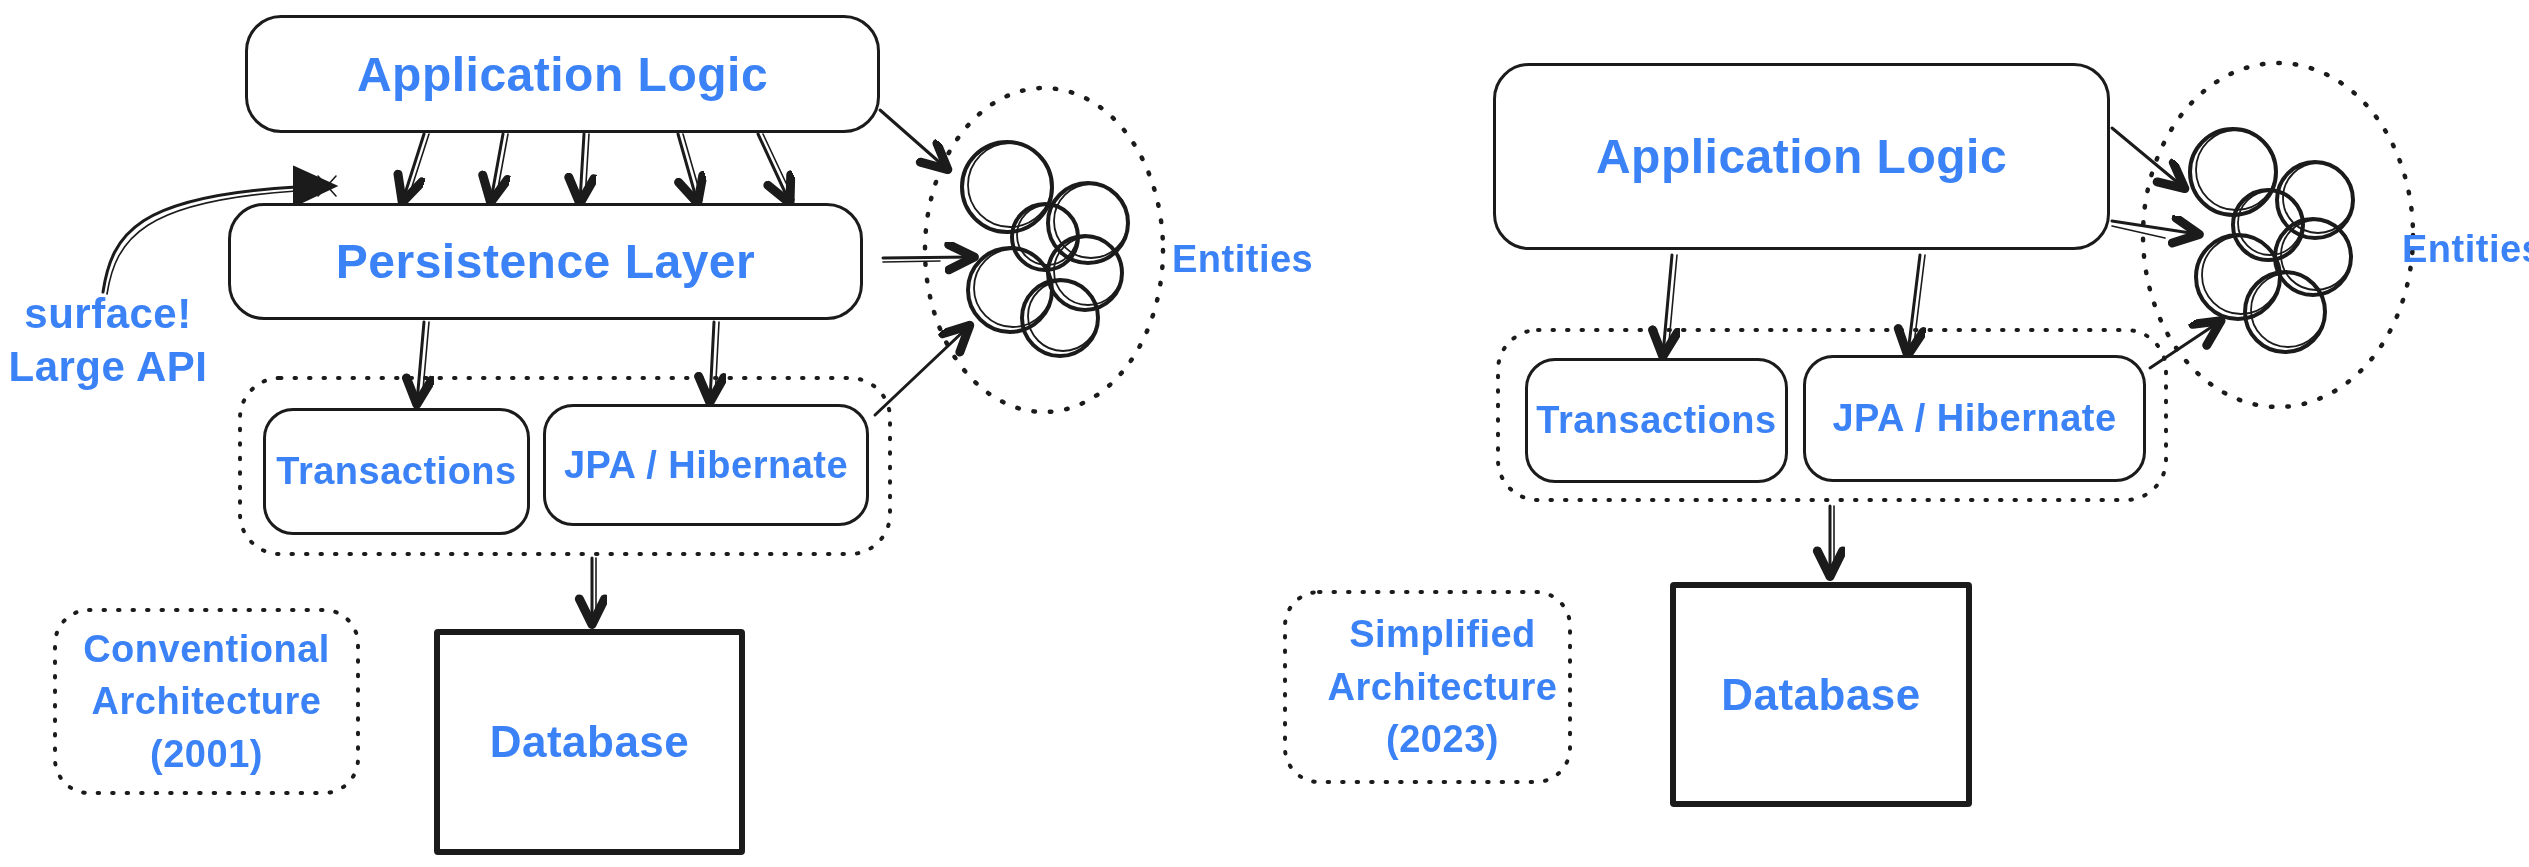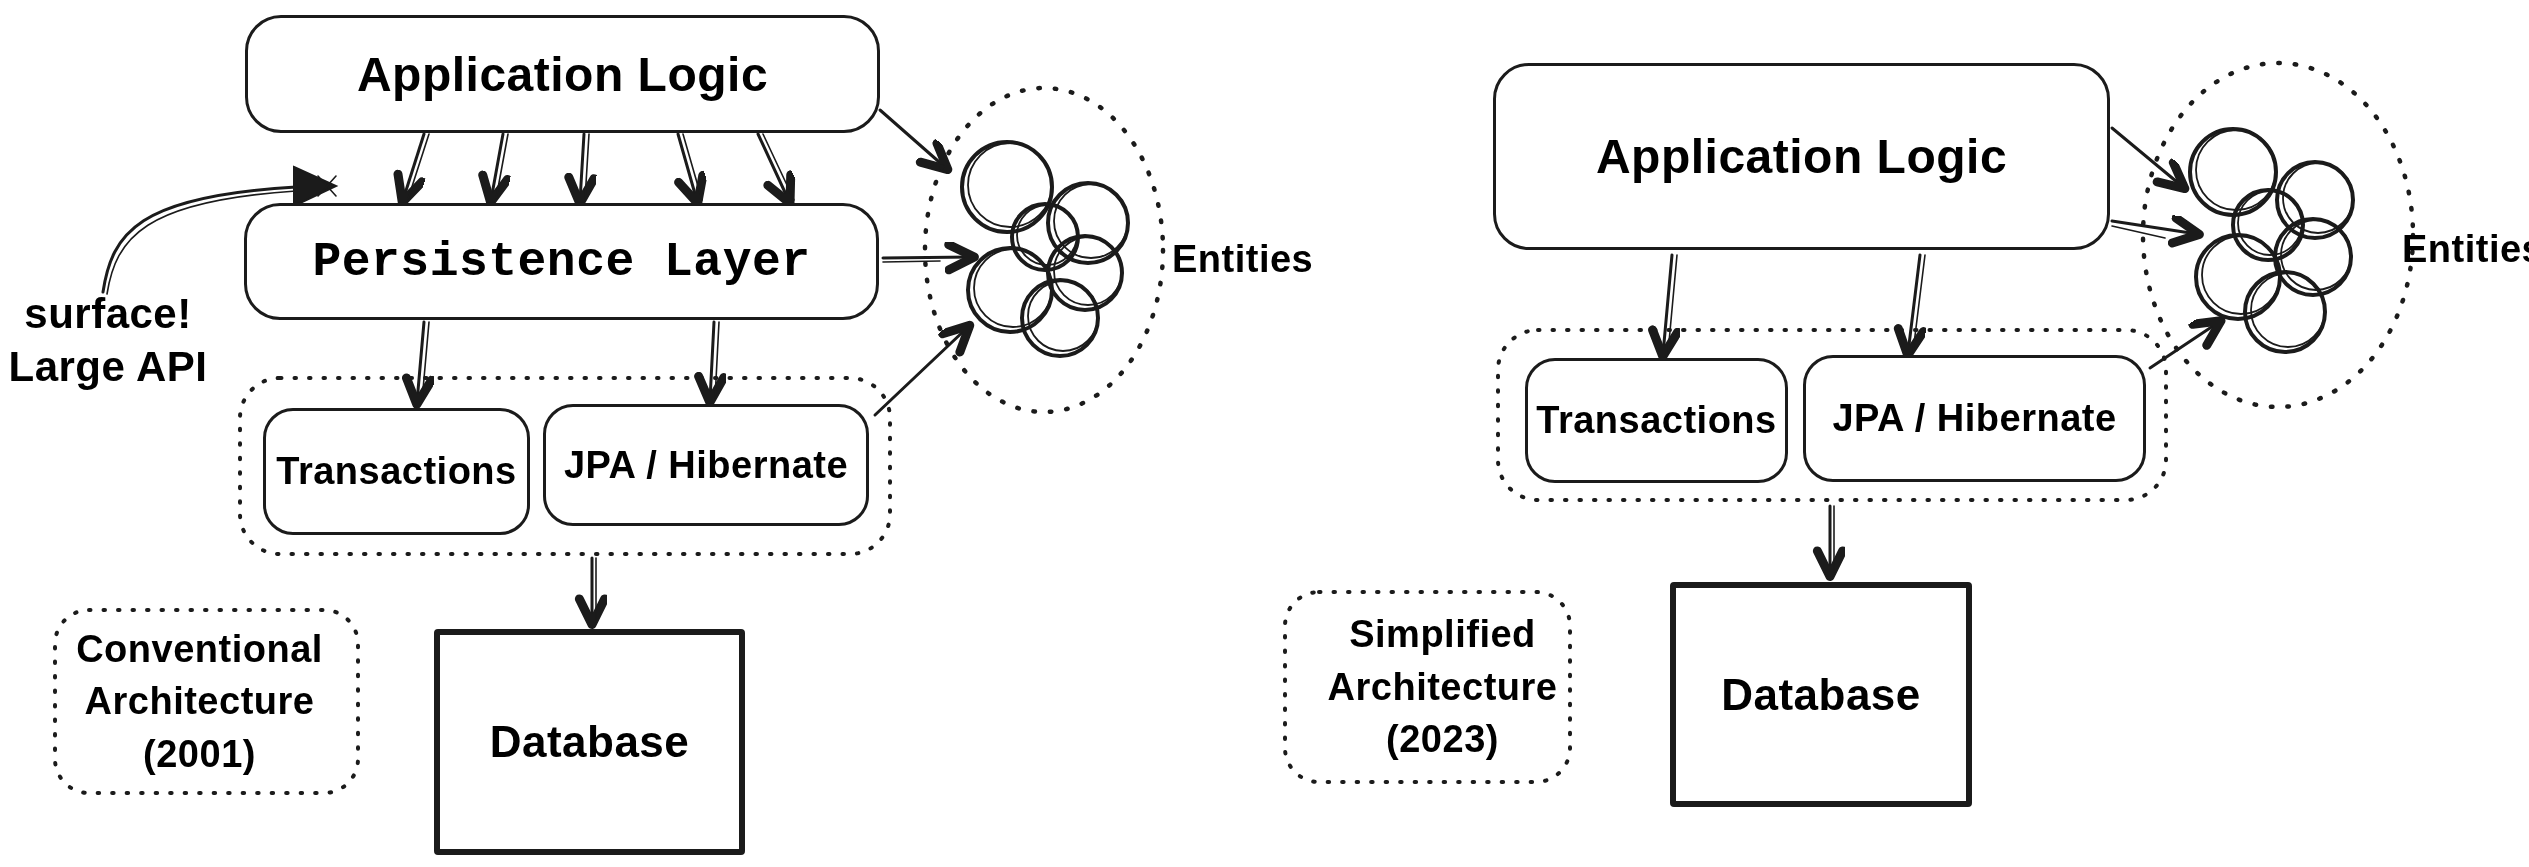--- a/index.html
+++ b/index.html
@@ -6,21 +6,21 @@
     margin: 0;
     padding: 0;
     background: #ffffff;
   }
   .canvas {
     position: relative;
     width: 2529px;
     height: 867px;
     background: #ffffff;
     font-family: "Liberation Sans", sans-serif;
-    color: #000000;
+    color: #3b82f6;
     overflow: hidden;
   }
   .strokes {
     position: absolute;
     left: 0; top: 0;
     width: 2529px;
     height: 867px;
   }
   .strokes path, .strokes line {
     stroke: #1b1b1b;
@@ -207,21 +207,21 @@
     </g>
 
     <rect class="dotted" x="1498" y="330" width="668" height="170" rx="40"></rect>
     <rect class="dotted" x="1285" y="592" width="285" height="190" rx="34"></rect>
   </svg>
 
   <div class="box lbl-48" style="left:245px; top:15px; width:635px; height:118px;">
     <span>Application Logic</span>
   </div>
 
-  <div class="box lbl-48" style="left:244px; top:203px; width:635px; height:117px;font-family:Liberation Mono, monospace;">
+  <div class="box lbl-48" style="left:228px; top:203px; width:635px; height:117px;">
     <span>Persistence Layer</span>
   </div>
 
   <div class="box lbl-38" style="left:263px; top:408px; width:267px; height:127px; border-radius:30px;">
     <span>Transactions</span>
   </div>
 
   <div class="box lbl-38" style="left:543px; top:404px; width:326px; height:122px; border-radius:30px;">
     <span>JPA / Hibernate</span>
   </div>
@@ -230,21 +230,21 @@
     <span>Database</span>
   </div>
 
   <div class="annotation" style="left:8px; top:288px; width:200px;">
     <div>surface!</div>
     <div>Large API</div>
   </div>
 
   <div class="floating-label lbl-38" style="left:1148px; top:238px;">Entities</div>
 
-  <div class="caption" style="left:48px; top:610px; width:303px; height:183px;">
+  <div class="caption" style="left:55px; top:610px; width:303px; height:183px;">
     <div>Conventional</div>
     <div>Architecture</div>
     <div>(2001)</div>
   </div>
 
   <div class="box lbl-48" style="left:1493px; top:63px; width:617px; height:187px;">
     <span>Application Logic</span>
   </div>
 
   <div class="box lbl-38" style="left:1525px; top:358px; width:263px; height:125px; border-radius:30px;">

